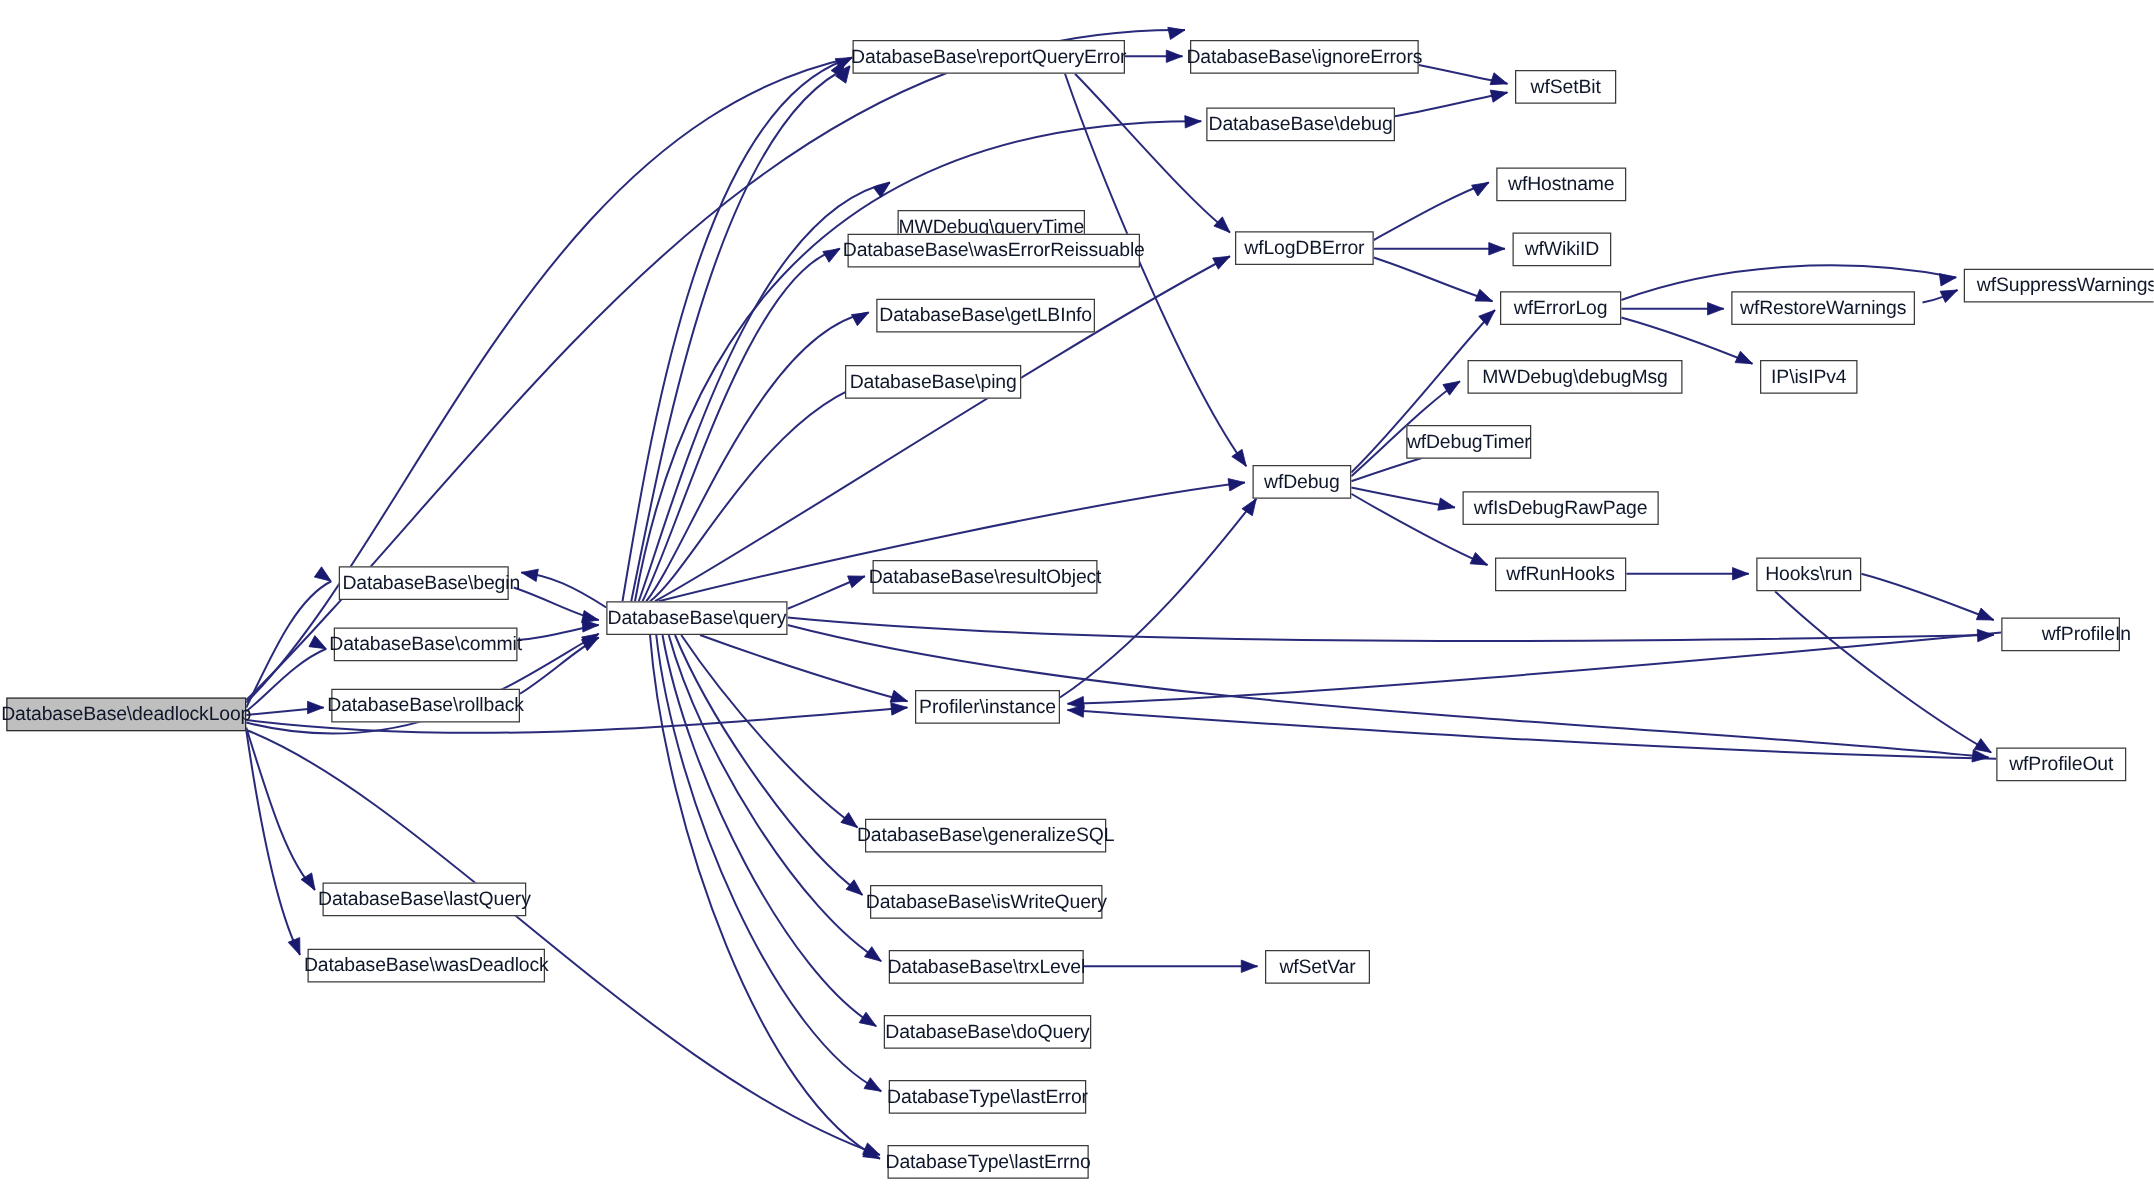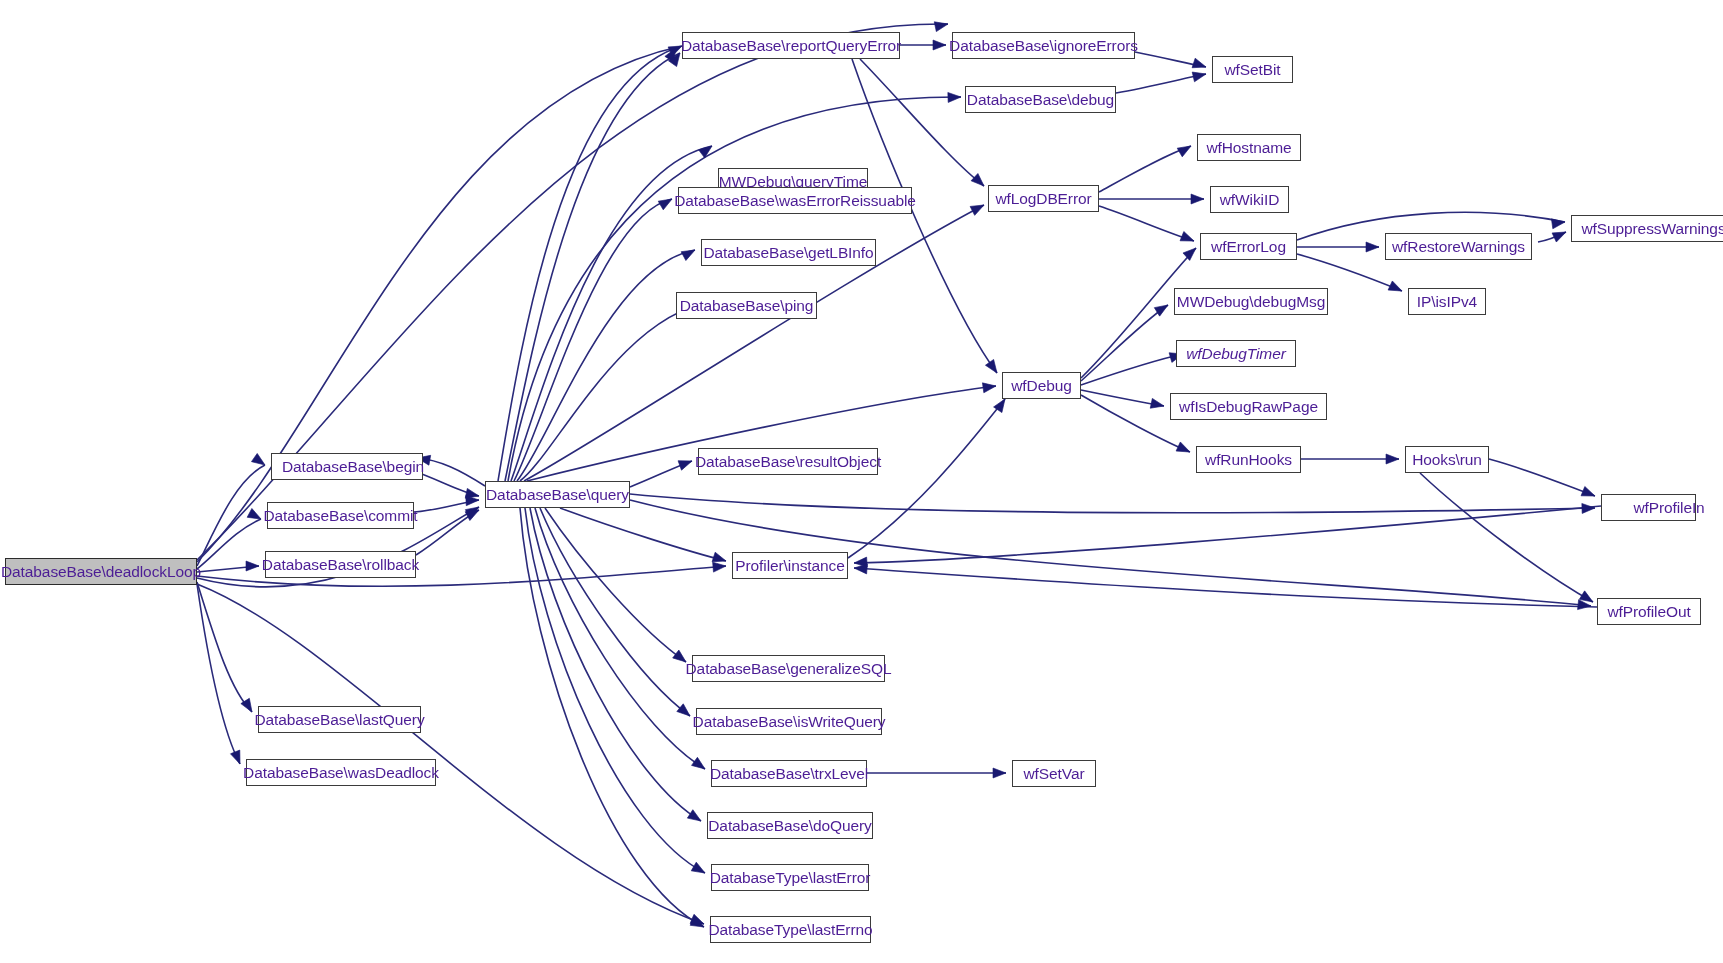--- a/index.html
+++ b/index.html
@@ -34,21 +34,21 @@
   .arrow-head {
     fill: #191970;
     stroke: #191970;
     stroke-width: 0.6px;
   }
   .gnode {
     position: absolute;
     box-sizing: border-box;
     border: 1.5px solid #3b3b3b;
     background: #ffffff;
-    color: #4c1d95;
+    color: #0f172a;
     font-size: 15.5px;
     line-height: 1;
     display: flex;
     align-items: center;
     justify-content: center;
     white-space: nowrap;
     letter-spacing: -0.1px;
     z-index: 3;
   }
   .gnode.highlight {
@@ -175,21 +175,21 @@
         <polygon class="arrow-head" points="0,0 -13,-5 -13,5" transform="translate(1595,496) rotate(22)" fill="#191970"></polygon>
         <polygon class="arrow-head" points="0,0 -13,-5 -13,5" transform="translate(1593,602) rotate(32)" fill="#191970"></polygon>
         <polygon class="arrow-head" points="0,0 -13,-5 -13,5" transform="translate(1006,773) rotate(0)" fill="#191970"></polygon>
         <polygon class="arrow-head" points="0,0 -13,-5 -13,5" transform="translate(1005,399) rotate(-56)" fill="#191970"></polygon>
         <polygon class="arrow-head" points="0,0 -13,-5 -13,5" transform="translate(854,563) rotate(176)" fill="#191970"></polygon>
         <polygon class="arrow-head" points="0,0 -13,-5 -13,5" transform="translate(854,568) rotate(184)" fill="#191970"></polygon>
       </g>
   </svg>
   <div id="nodes-layer">
       <div class="gnode highlight" style="left: 5px; top: 558px; width: 192px; height: 27px;">DatabaseBase\deadlockLoop</div>
-      <div class="gnode" style="left: 271px; top: 453px; width: 152px; height: 27px; padding-left: 12px;">DatabaseBase\begin</div>
+      <div class="gnode" style="left: 271px; top: 453px; width: 136px; height: 27px; padding-left: 12px;">DatabaseBase\begin</div>
       <div class="gnode" style="left: 267px; top: 502px; width: 147px; height: 27px; text-align: right;">DatabaseBase\commit</div>
       <div class="gnode" style="left: 265px; top: 551px; width: 151px; height: 27px;">DatabaseBase\rollback</div>
       <div class="gnode" style="left: 258px; top: 706px; width: 163px; height: 27px;">DatabaseBase\lastQuery</div>
       <div class="gnode" style="left: 246px; top: 759px; width: 190px; height: 27px;">DatabaseBase\wasDeadlock</div>
       <div class="gnode" style="left: 485px; top: 481px; width: 145px; height: 27px;">DatabaseBase\query</div>
       <div class="gnode" style="left: 682px; top: 32px; width: 218px; height: 27px;">DatabaseBase\reportQueryError</div>
       <div class="gnode" style="left: 718px; top: 135px; width: 150px; height: 27px; margin-top: 33px;">MWDebug\queryTime</div>
       <div class="gnode" style="left: 678px; top: 187px; width: 234px; height: 27px;">DatabaseBase\wasErrorReissuable</div>
       <div class="gnode" style="left: 701px; top: 239px; width: 175px; height: 27px;">DatabaseBase\getLBInfo</div>
       <div class="gnode" style="left: 676px; top: 292px; width: 141px; height: 27px;">DatabaseBase\ping</div>
@@ -202,22 +202,22 @@
       <div class="gnode" style="left: 711px; top: 864px; width: 158px; height: 27px;">DatabaseType\lastError</div>
       <div class="gnode" style="left: 710px; top: 916px; width: 161px; height: 27px;">DatabaseType\lastErrno</div>
       <div class="gnode" style="left: 952px; top: 32px; width: 183px; height: 27px;">DatabaseBase\ignoreErrors</div>
       <div class="gnode" style="left: 965px; top: 86px; width: 151px; height: 27px;">DatabaseBase\debug</div>
       <div class="gnode" style="left: 988px; top: 185px; width: 111px; height: 27px;">wfLogDBError</div>
       <div class="gnode" style="left: 1002px; top: 372px; width: 79px; height: 27px;">wfDebug</div>
       <div class="gnode" style="left: 1212px; top: 56px; width: 81px; height: 27px;">wfSetBit</div>
       <div class="gnode" style="left: 1197px; top: 134px; width: 104px; height: 27px;">wfHostname</div>
       <div class="gnode" style="left: 1210px; top: 186px; width: 79px; height: 27px;">wfWikiID</div>
       <div class="gnode" style="left: 1200px; top: 233px; width: 97px; height: 27px;">wfErrorLog</div>
-      <div class="gnode" style="left: 1174px; top: 288px; width: 154px; height: 27px;">MWDebug\debugMsg</div>
-      <div class="gnode" style="left: 1176px; top: 340px; width: 120px; height: 27px; font-style: italic;">wfDebugTimer</div>
+      <div class="gnode" style="left: 1174px; top: 288px; width: 172px; height: 27px;">MWDebug\debugMsg</div>
+      <div class="gnode" style="left: 1125px; top: 340px; width: 100px; height: 27px;">wfDebugTimer</div>
       <div class="gnode" style="left: 1170px; top: 393px; width: 157px; height: 27px;">wfIsDebugRawPage</div>
       <div class="gnode" style="left: 1196px; top: 446px; width: 105px; height: 27px;">wfRunHooks</div>
       <div class="gnode" style="left: 1405px; top: 446px; width: 84px; height: 27px;">Hooks\run</div>
       <div class="gnode" style="left: 1571px; top: 215px; width: 165px; height: 27px;">wfSuppressWarnings</div>
       <div class="gnode" style="left: 1385px; top: 233px; width: 147px; height: 27px;">wfRestoreWarnings</div>
       <div class="gnode" style="left: 1408px; top: 288px; width: 78px; height: 27px;">IP\isIPv4</div>
       <div class="gnode" style="left: 1601px; top: 494px; width: 95px; height: 27px; padding-left: 41px;">wfProfileIn</div>
       <div class="gnode" style="left: 1597px; top: 598px; width: 104px; height: 27px;">wfProfileOut</div>
       <div class="gnode" style="left: 1012px; top: 760px; width: 84px; height: 27px;">wfSetVar</div>
     </div>

